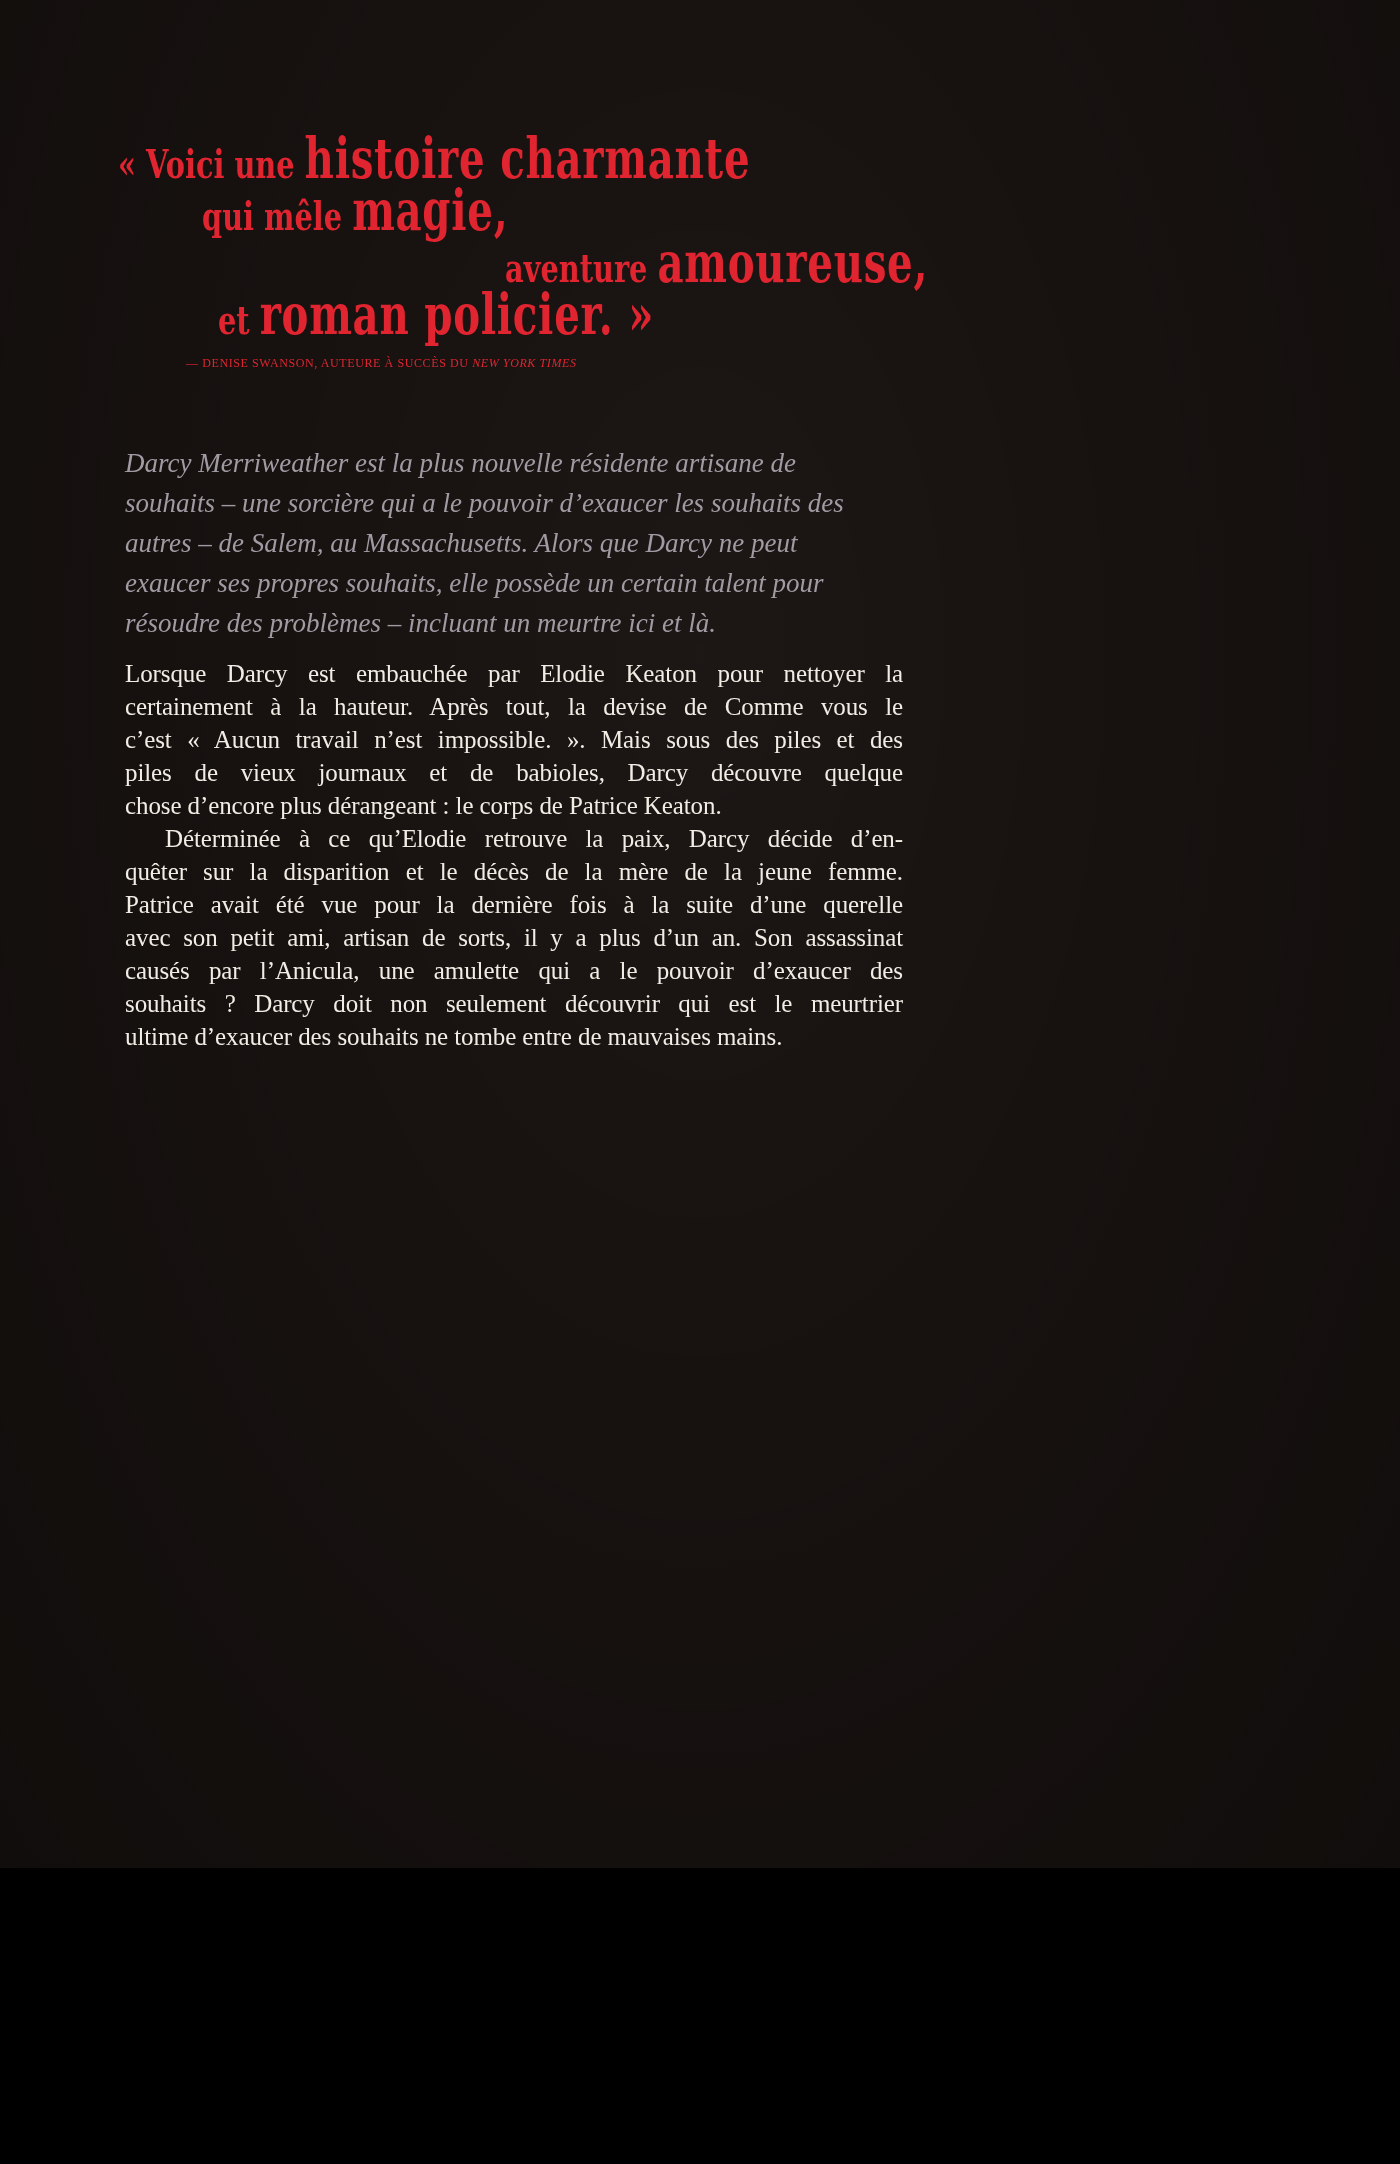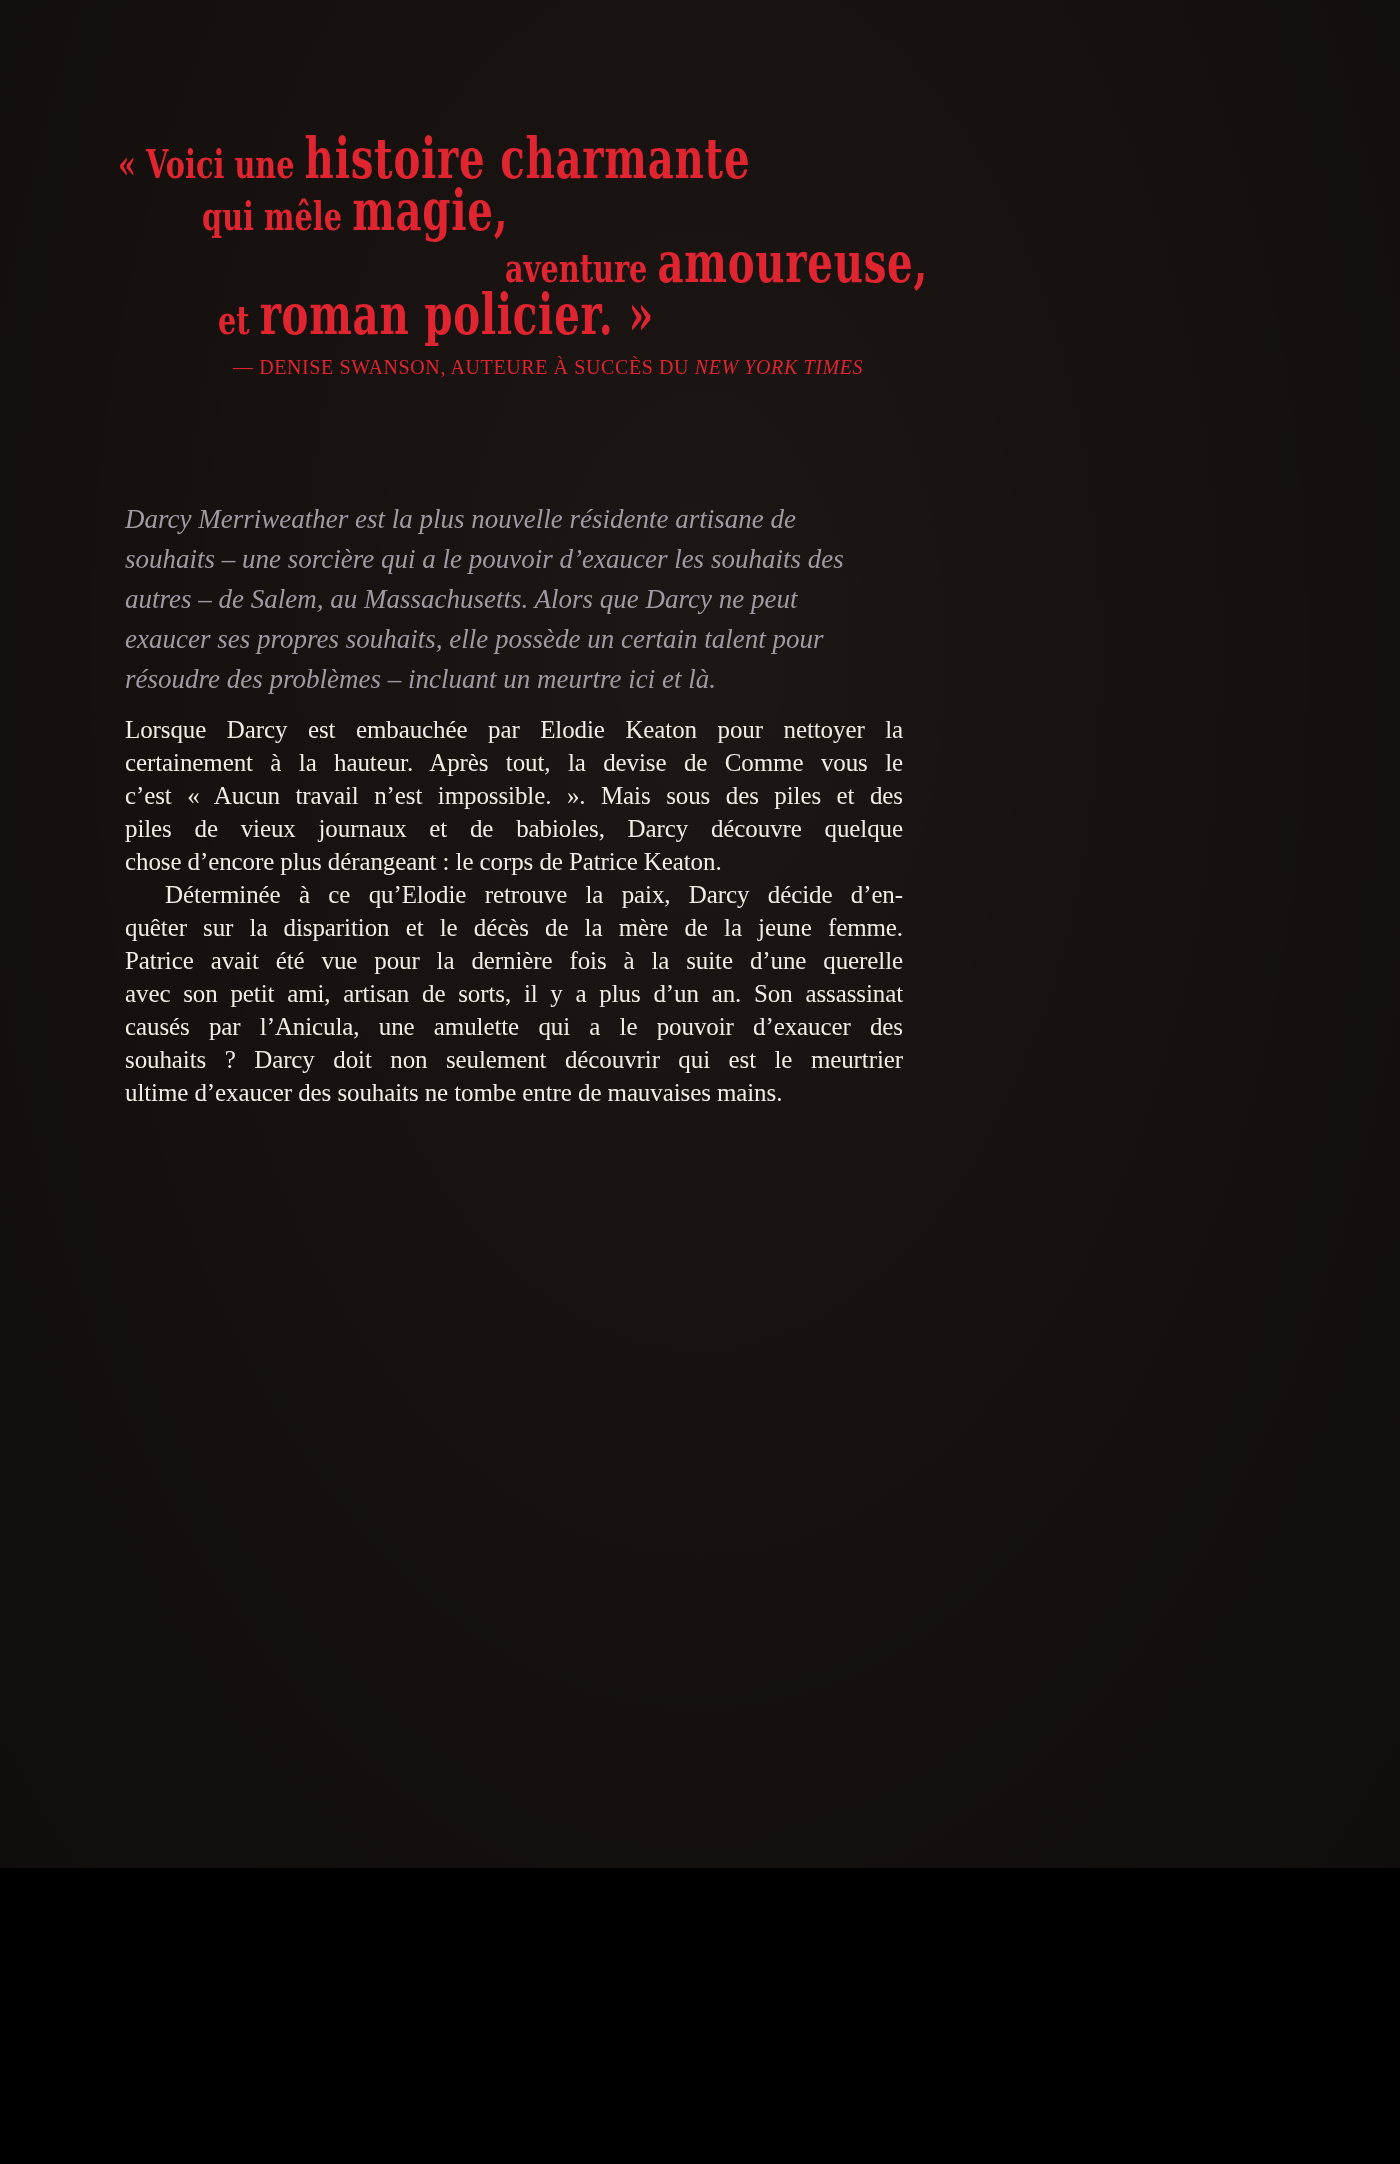--- a/index.html
+++ b/index.html
@@ -48,30 +48,30 @@
   }
   .q-small { font-size: 40px; }
   .q-large { font-size: 56px; letter-spacing: 1px; }
   .ml-1 { margin-left: -7px; }
   .ml-2 { margin-left: 77px; }
   .ml-3 { margin-left: 380px; }
   .ml-4 { margin-left: 93px; }
   
   .attribution {
     margin-top: 16px;
-    margin-left: 108px;
+    margin-left: 61px;
     color: var(--accent_red, #e02531);
-    font-size: 20px;
+    font-size: 12px;
     letter-spacing: 0.6px;
     white-space: nowrap;
   }
   .attr-src { font-style: italic; }
   
   .intro {
-    margin-top: 120px;
+    margin-top: 72px;
     color: var(--intro_gray, #a09ba3);
     font-style: italic;
     font-size: 27px;
     line-height: 40px;
   }
   
   .body-block {
     margin-top: 14px;
     color: var(--body_white, #f2ede4);
     font-size: 25px;

